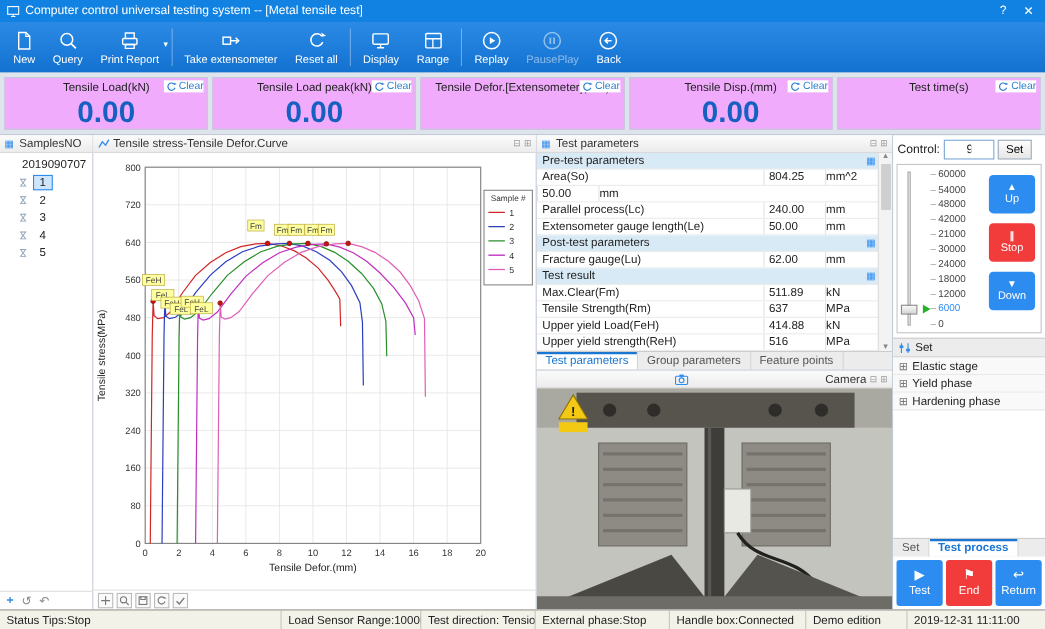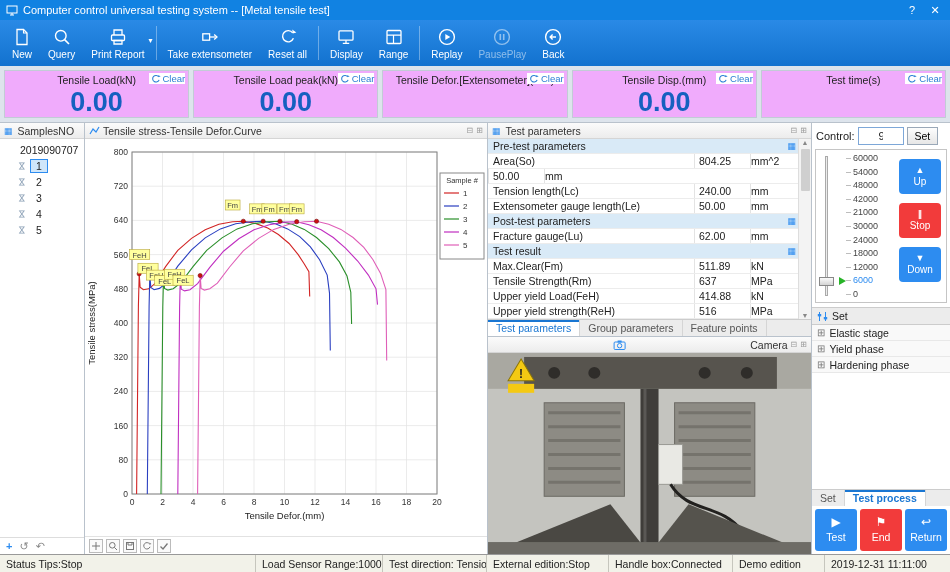--- a/index.html
+++ b/index.html
@@ -475,21 +475,21 @@
               <div class="prow">
                 <span class="pc-name">Area(So)</span>
                 <span class="pc-val">804.25</span>
                 <span class="pc-unit">mm^2</span>
               </div>
               <div class="prow">
                 <span class="pc-val">50.00</span>
                 <span class="pc-unit">mm</span>
               </div>
               <div class="prow">
-                <span class="pc-name">Tension length(Lc)</span>
+                <span class="pc-name">Parallel process(Lc)</span>
                 <span class="pc-val">240.00</span>
                 <span class="pc-unit">mm</span>
               </div>
               <div class="prow">
                 <span class="pc-name">Extensometer gauge length(Le)</span>
                 <span class="pc-val">50.00</span>
                 <span class="pc-unit">mm</span>
               </div>
               <div class="prow section">
                 <span class="pc-name">Post-test parameters</span>
@@ -693,18 +693,18 @@
             <span>Return</span>
           </div>
       </div>
     </div>
   </div>
 
   <div class="statusbar" id="statusbar">
       <div class="sb-item" style="width: 256px;">Status Tips:Stop</div>
       <div class="sb-item" style="width: 127px;">Load Sensor Range:1000kN</div>
       <div class="sb-item" style="width: 104px;">Test direction: Tension</div>
-      <div class="sb-item" style="width: 122px;">External edition:Stop</div>
+      <div class="sb-item" style="width: 122px;">External phase:Stop</div>
       <div class="sb-item" style="width: 124px;">Handle box:Connected</div>
       <div class="sb-item" style="width: 92px;">Demo edition</div>
       <div class="sb-item last">2019-12-31 11:11:00</div>
     </div>
 </div>
 
 </body></html>

